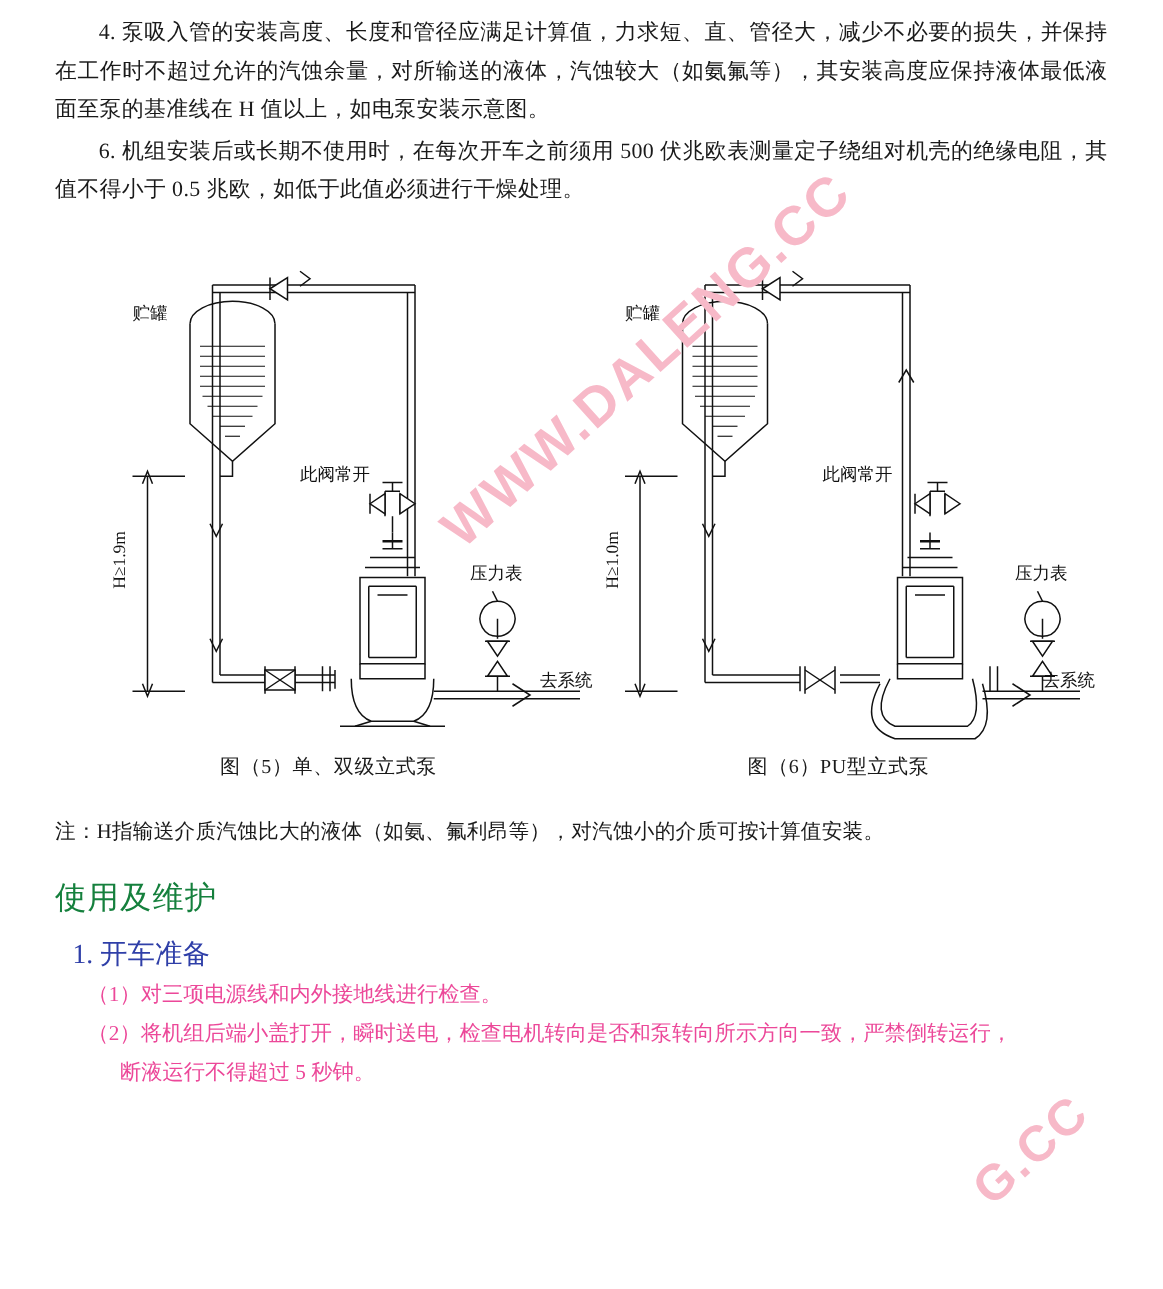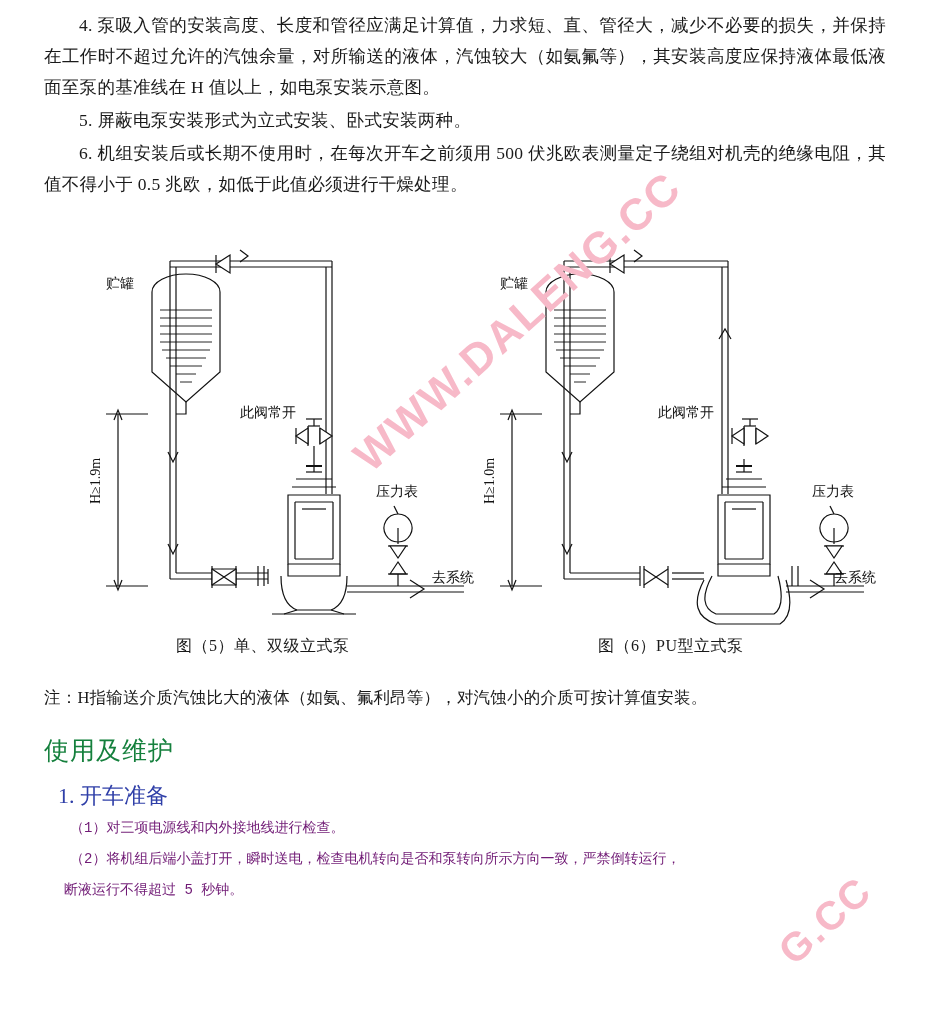--- a/index.html
+++ b/index.html
@@ -44,26 +44,25 @@
     letter-spacing: 1px;
     font-family: "Liberation Serif", "DejaVu Serif", serif;
   }
   .list-l1 {
     font-size: 22px;
     line-height: 30px;
     color: #2f3fa8;
     margin: 0 0 2px 14px;
   }
   .list-l2 {
-    font-size: 14px;
+    font-size: 17px;
     line-height: 31px;
-    color: #701a75;
+    color: #ec4899;
     margin: 0 0 0 26px;
     text-align: justify;
-    font-family: Liberation Mono, monospace;
   }
 
   
   .figures {
     position: relative;
     height: 470px;
     margin-top: 14px;
   }
   .fig-caption {
     position: absolute;
@@ -105,21 +104,20 @@
     font-family: "Liberation Serif", "DejaVu Serif", serif;
     fill: #111;
   }
 </style>
 </head>
 <body>
 
 <div class="page">
 
   <p class="para indent">4. 泵吸入管的安装高度、长度和管径应满足计算值，力求短、直、管径大，减少不必要的损失，并保持在工作时不超过允许的汽蚀余量，对所输送的液体，汽蚀较大（如氨氟等），其安装高度应保持液体最低液面至泵的基准线在 H 值以上，如电泵安装示意图。</p>
-  <p class="para indent">5. 屏蔽电泵安装形式为立式安装、卧式安装两种。</p>
   <p class="para indent">6. 机组安装后或长期不使用时，在每次开车之前须用 500 伏兆欧表测量定子绕组对机壳的绝缘电阻，其值不得小于 0.5 兆欧，如低于此值必须进行干燥处理。</p>
 
   <div class="figures">
 
     <div class="watermark">WWW.DALENG.CC</div>
 
     <svg width="842" height="440" viewBox="0 0 842 440">
       <g stroke="#111" fill="none" stroke-width="1.2">
 
         <path d="M126 47 L288 47"></path>
@@ -326,16 +324,16 @@
     <div class="fig-caption" style="left:528px; top:422px;margin-left:26px;">图（6）PU型立式泵</div>
   </div>
 
   <p class="note">注：H指输送介质汽蚀比大的液体（如氨、氟利昂等），对汽蚀小的介质可按计算值安装。</p>
 
   <h2 class="section-title">使用及维护</h2>
 
   <p class="list-l1">1. 开车准备</p>
   <p class="list-l2">（1）对三项电源线和内外接地线进行检查。</p>
   <p class="list-l2">（2）将机组后端小盖打开，瞬时送电，检查电机转向是否和泵转向所示方向一致，严禁倒转运行，</p>
-  <p class="list-l2" style="margin-left:20px">断液运行不得超过 5 秒钟。</p>
+  <p class="list-l2" style="margin-left:52px">断液运行不得超过 5 秒钟。</p>
 
   <div class="watermark2">G.CC</div>
 </div>
 
 </body></html>

